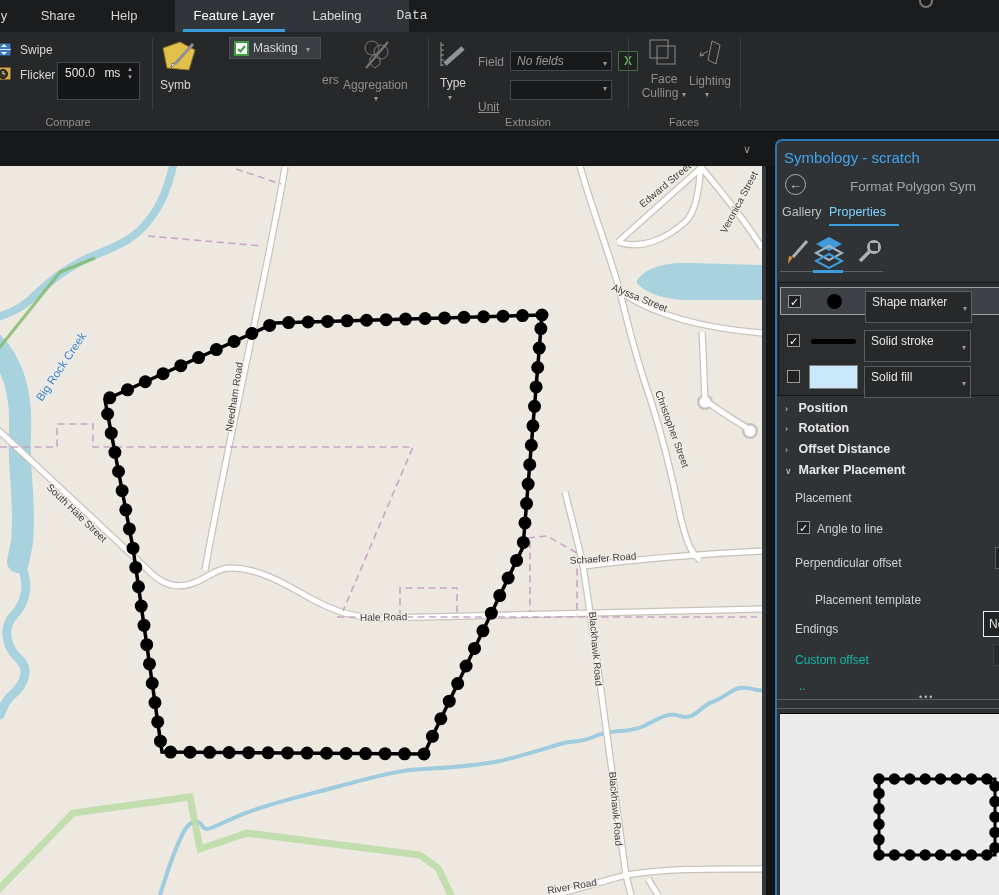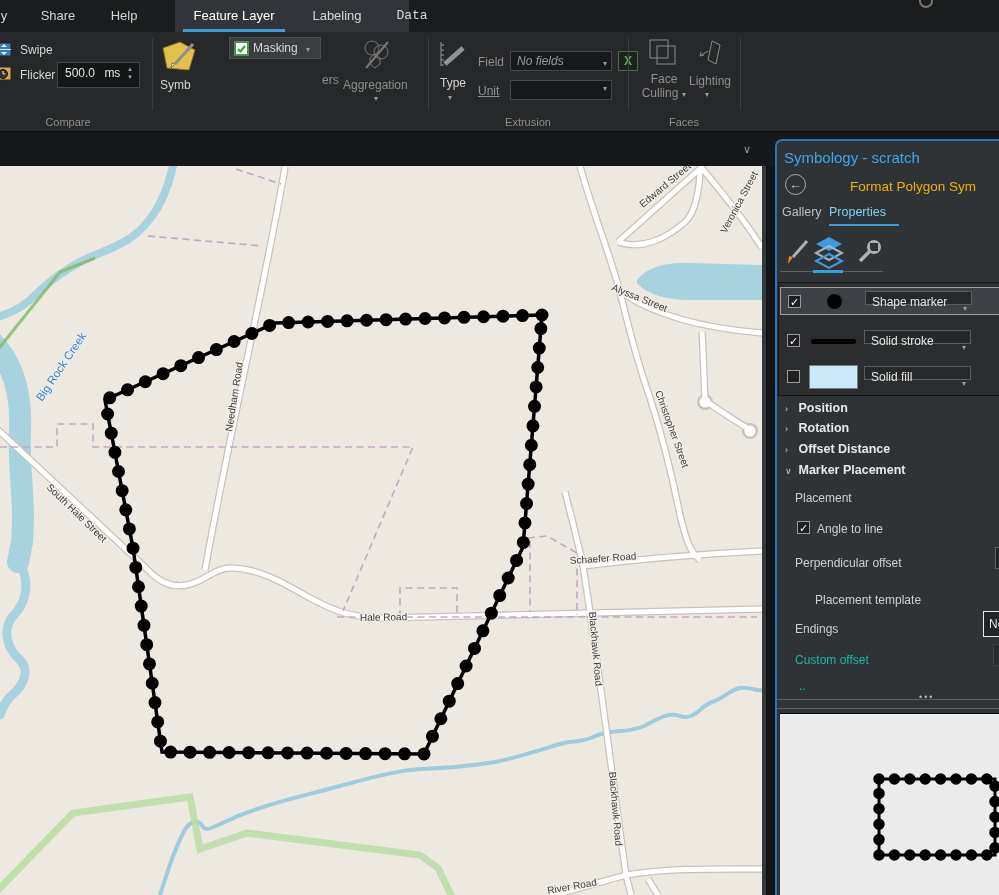--- a/index.html
+++ b/index.html
@@ -45,33 +45,33 @@
          color:#fff; font-size:11px; line-height:12px; text-align:center; vertical-align:middle; }
   .cbx.empty { color:transparent; }
 
   
   #panel { left:775px; top:139px; width:224px; height:756px; background:#303336;
            border-top:2px solid #2a76b5; border-left:2px solid #2a76b5;
            border-top-left-radius:7px; overflow:hidden; z-index:30; }
   #panel .title { position:absolute; left:7px; top:8px; font-size:15px; color:#41a4ee; white-space:nowrap; }
   #backbtn { position:absolute; left:8px; top:33px; width:21px; height:21px; border:1.5px solid #aaadb0;
              border-radius:50%; color:#c9c9c9; font-size:13px; line-height:19px; text-align:center; }
-  #panel .subtitle { position:absolute; left:73px; top:38px; font-size:13.5px; color:#eab308; white-space:nowrap; }
+  #panel .subtitle { position:absolute; left:73px; top:38px; font-size:13.5px; color:#a3a3a3; white-space:nowrap; }
   .ptab { position:absolute; top:64px; font-size:12.5px; color:#bfbfbf; }
   .ptab.active { color:#7dd3fc; }
   #ptab-underline { position:absolute; left:52px; top:83px; width:70px; height:2px; background:#3a9ddd; }
   #icondivider { position:absolute; left:3px; top:130px; width:103px; height:1px; background:#5d6063; }
   #iconactive  { position:absolute; left:36px; top:129px; width:30px; height:3px; background:#3a9ddd; }
 
   #layerlist { position:absolute; left:1px; top:141px; width:223px; height:114px;
                background:#2b2d2f; border:1px solid #151515; }
   .lrow { position:absolute; left:1px; width:220px; height:28px; }
   .lrow.sel { background:#3e4146; border:1px solid #a0a0a0; }
   .lrow .cbx { position:absolute; left:7px; top:7px; }
-  .lsel { position:absolute; left:84px; top:3px; width:107px; height:14px; background:#26282a;
+  .lsel { position:absolute; left:84px; top:3px; width:107px; height:32px; background:#26282a;
           border:1px solid #5a5d60; color:#e6e6e6; font-size:12px; line-height:20px; padding-left:6px; }
   .lsel .chev { position:absolute; right:4px; top:7px; }
   .swatch-line { position:absolute; left:31px; top:12px; width:45px; height:5px; background:#000; border-radius:3px; }
   .swatch-dot  { position:absolute; left:46px; top:6px; width:15px; height:15px; background:#000; border-radius:50%; }
   .swatch-fill { position:absolute; left:29px; top:2px; width:49px; height:24px; background:#c9e9fb; border:1px solid #808080; }
 
   .sect { position:absolute; left:8px; font-size:12.5px; font-weight:bold; color:#e8e8e8; }
   .sect .sc { display:inline-block; width:10px; font-weight:normal; font-size:9px; color:#cfcfcf; }
   .plabel { position:absolute; left:18px; font-size:12px; color:#cfcfcf; white-space:nowrap; }
   .plabel.dis { color:#14b8a6; }
@@ -130,21 +130,21 @@
     </div>
     <div class="rlabel" style="left:20px;top:11px;">Swipe</div>
     <div class="abs" style="left:-3px;top:34px;">
       <svg width="15" height="15">
           <rect x="0" y="1" width="14" height="13" fill="#d7a94a" stroke="#222"></rect>
       <circle cx="6" cy="8" r="4.5" fill="#3a3325" stroke="#111"></circle>
       <path d="M6,8 L6,5 M6,8 L8.5,8" stroke="#e8d9a8" stroke-width="1.2"></path>
         </svg>
     </div>
     <div class="rlabel" style="left:20px;top:36px;">Flicker</div>
-    <div class="inputbox" style="left:57px;top:30px;width:83px;height:26px;line-height:20px;">
+    <div class="inputbox" style="left:57px;top:30px;width:83px;height:38px;line-height:20px;">
       <span style="padding-left:7px;">500.0</span>
       <span style="padding-left:6px;">ms</span>
       <span class="spin" style="top:2px;">▴</span>
       <span class="spin" style="top:10px;">▾</span>
     </div>
     <div class="grouplabel" style="left:20px;width:96px;">Compare</div>
     <div class="vsep" style="left:152px;"></div>
 
     <div class="abs" style="left:160px;top:7px;">
       <svg width="38" height="36">
@@ -186,21 +186,21 @@
     </div>
     <div class="rlabel" style="left:440px;top:44px;">Type</div>
     <div class="chev abs" style="left:448px;top:61px;">▾</div>
     <div class="rlabel dim" style="left:478px;top:23px;">Field</div>
     <div class="selectbox" style="left:510px;top:19px;width:102px;height:20px;line-height:18px;">
       <span style="padding-left:6px;font-style:italic;">No fields</span>
       <span class="chev">▾</span>
     </div>
     <div class="abs" style="left:618px;top:19px;width:20px;height:20px;border:1px solid #4a6b4a;background:#1d2220;
          color:#5fae5f;font-size:12px;font-weight:bold;text-align:center;line-height:18px;">X</div>
-    <div class="rlabel dim" style="left:478px;top:52px;text-decoration:underline;">Unit</div>
+    <div class="rlabel dim" style="left:478px;top:68px;text-decoration:underline;">Unit</div>
     <div class="selectbox" style="left:510px;top:48px;width:102px;height:20px;">
       <span class="chev">▾</span>
     </div>
     <div class="grouplabel" style="left:480px;width:96px;">Extrusion</div>
     <div class="vsep" style="left:628px;"></div>
 
     <div class="abs" style="left:646px;top:5px;">
       <svg width="34" height="32" fill="none" stroke="#8a8a8a">
         <rect x="4" y="3" width="18" height="18"></rect>
           <rect x="11" y="9" width="18" height="18"></rect>

